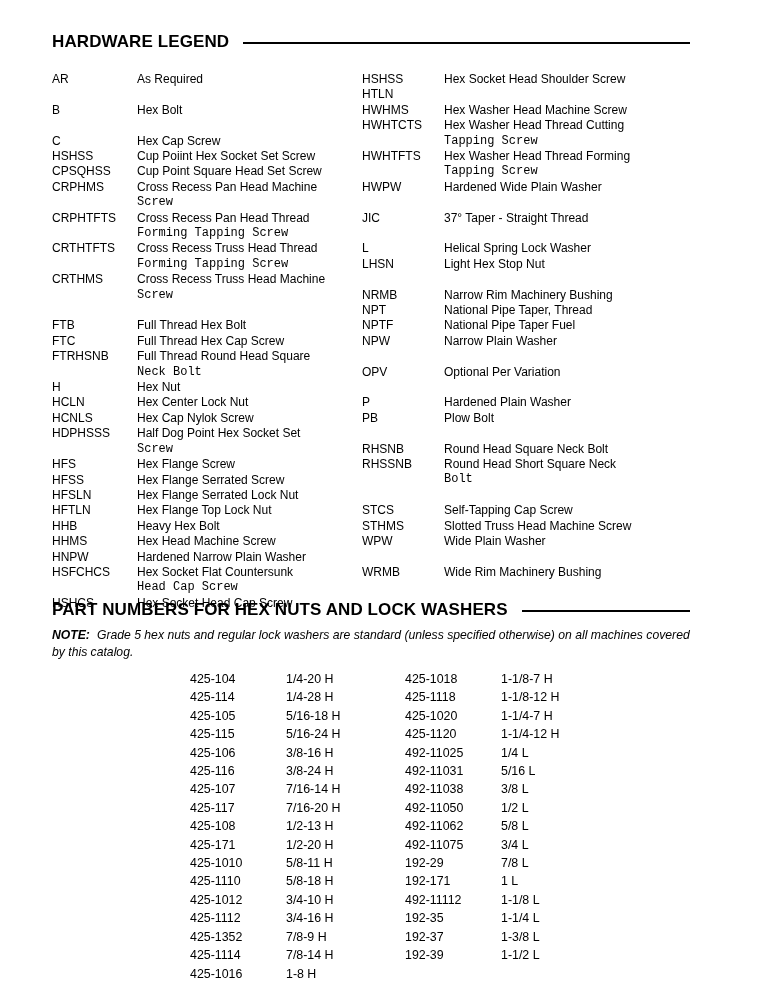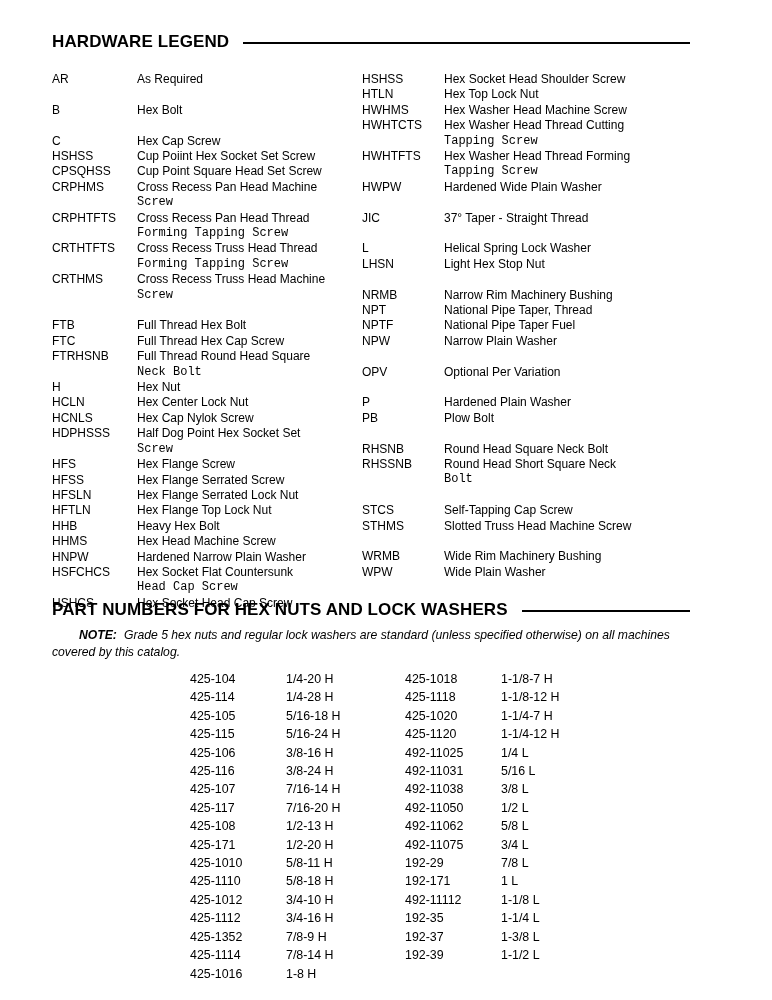--- a/index.html
+++ b/index.html
@@ -87,21 +87,20 @@
     left: 52px;
     top: 627px;
     width: 648px;
     font-size: 12.2px;
     font-style: italic;
     line-height: 16.5px;
   }
   #note .note-label {
     font-weight: bold;
     font-style: italic;
-    margin-left: 27px;
   }
   #note .note-sp { display: inline-block; width: 7px; }
 
   
   .pn-col {
     position: absolute;
     top: 670px;
     font-size: 12.4px;
     line-height: 18.4px;
   }
@@ -225,21 +224,20 @@
       </div>
     </div>
 
   <div class="legend-col" id="legend-col-right">
       <div class="legend-row">
         <span class="abbr">HSHSS</span>
         <span class="desc"><span>Hex Socket Head Shoulder Screw</span></span>
       </div>
       <div class="legend-row">
         <span class="abbr">HTLN</span>
-        <span class="desc"><span>Hex Top Lock Nut</span></span>
       </div>
       <div class="legend-row">
         <span class="abbr">HWHMS</span>
         <span class="desc"><span>Hex Washer Head Machine Screw</span></span>
       </div>
       <div class="legend-row">
         <span class="abbr">HWHTCTS</span>
         <span class="desc"><span>Hex Washer Head Thread Cutting</span><span class="cont">Tapping Screw</span></span>
       </div>
       <div class="legend-row">
@@ -299,27 +297,27 @@
         <span class="desc"><span>Round Head Short Square Neck</span><span class="cont">Bolt</span></span>
       </div>
       <div class="legend-row gap-before">
         <span class="abbr">STCS</span>
         <span class="desc"><span>Self-Tapping Cap Screw</span></span>
       </div>
       <div class="legend-row">
         <span class="abbr">STHMS</span>
         <span class="desc"><span>Slotted Truss Head Machine Screw</span></span>
       </div>
+      <div class="legend-row">
+        <span class="abbr">WPW</span>
+        <span class="desc"><span>Wide Plain Washer</span></span>
+      </div>
       <div class="legend-row gap-before">
         <span class="abbr">WRMB</span>
         <span class="desc"><span>Wide Rim Machinery Bushing</span></span>
-      </div>
-      <div class="legend-row">
-        <span class="abbr">WPW</span>
-        <span class="desc"><span>Wide Plain Washer</span></span>
       </div>
     </div>
 
   <div class="section-head" id="head-partnumbers">
     <span class="title">PART NUMBERS FOR HEX NUTS AND LOCK WASHERS</span>
     <span class="rule"></span>
   </div>
 
   <div id="note">
     <span class="note-label">NOTE:</span><span class="note-sp"></span><span>Grade 5 hex nuts and regular lock washers are standard (unless specified otherwise) on all machines covered by this catalog.</span>

